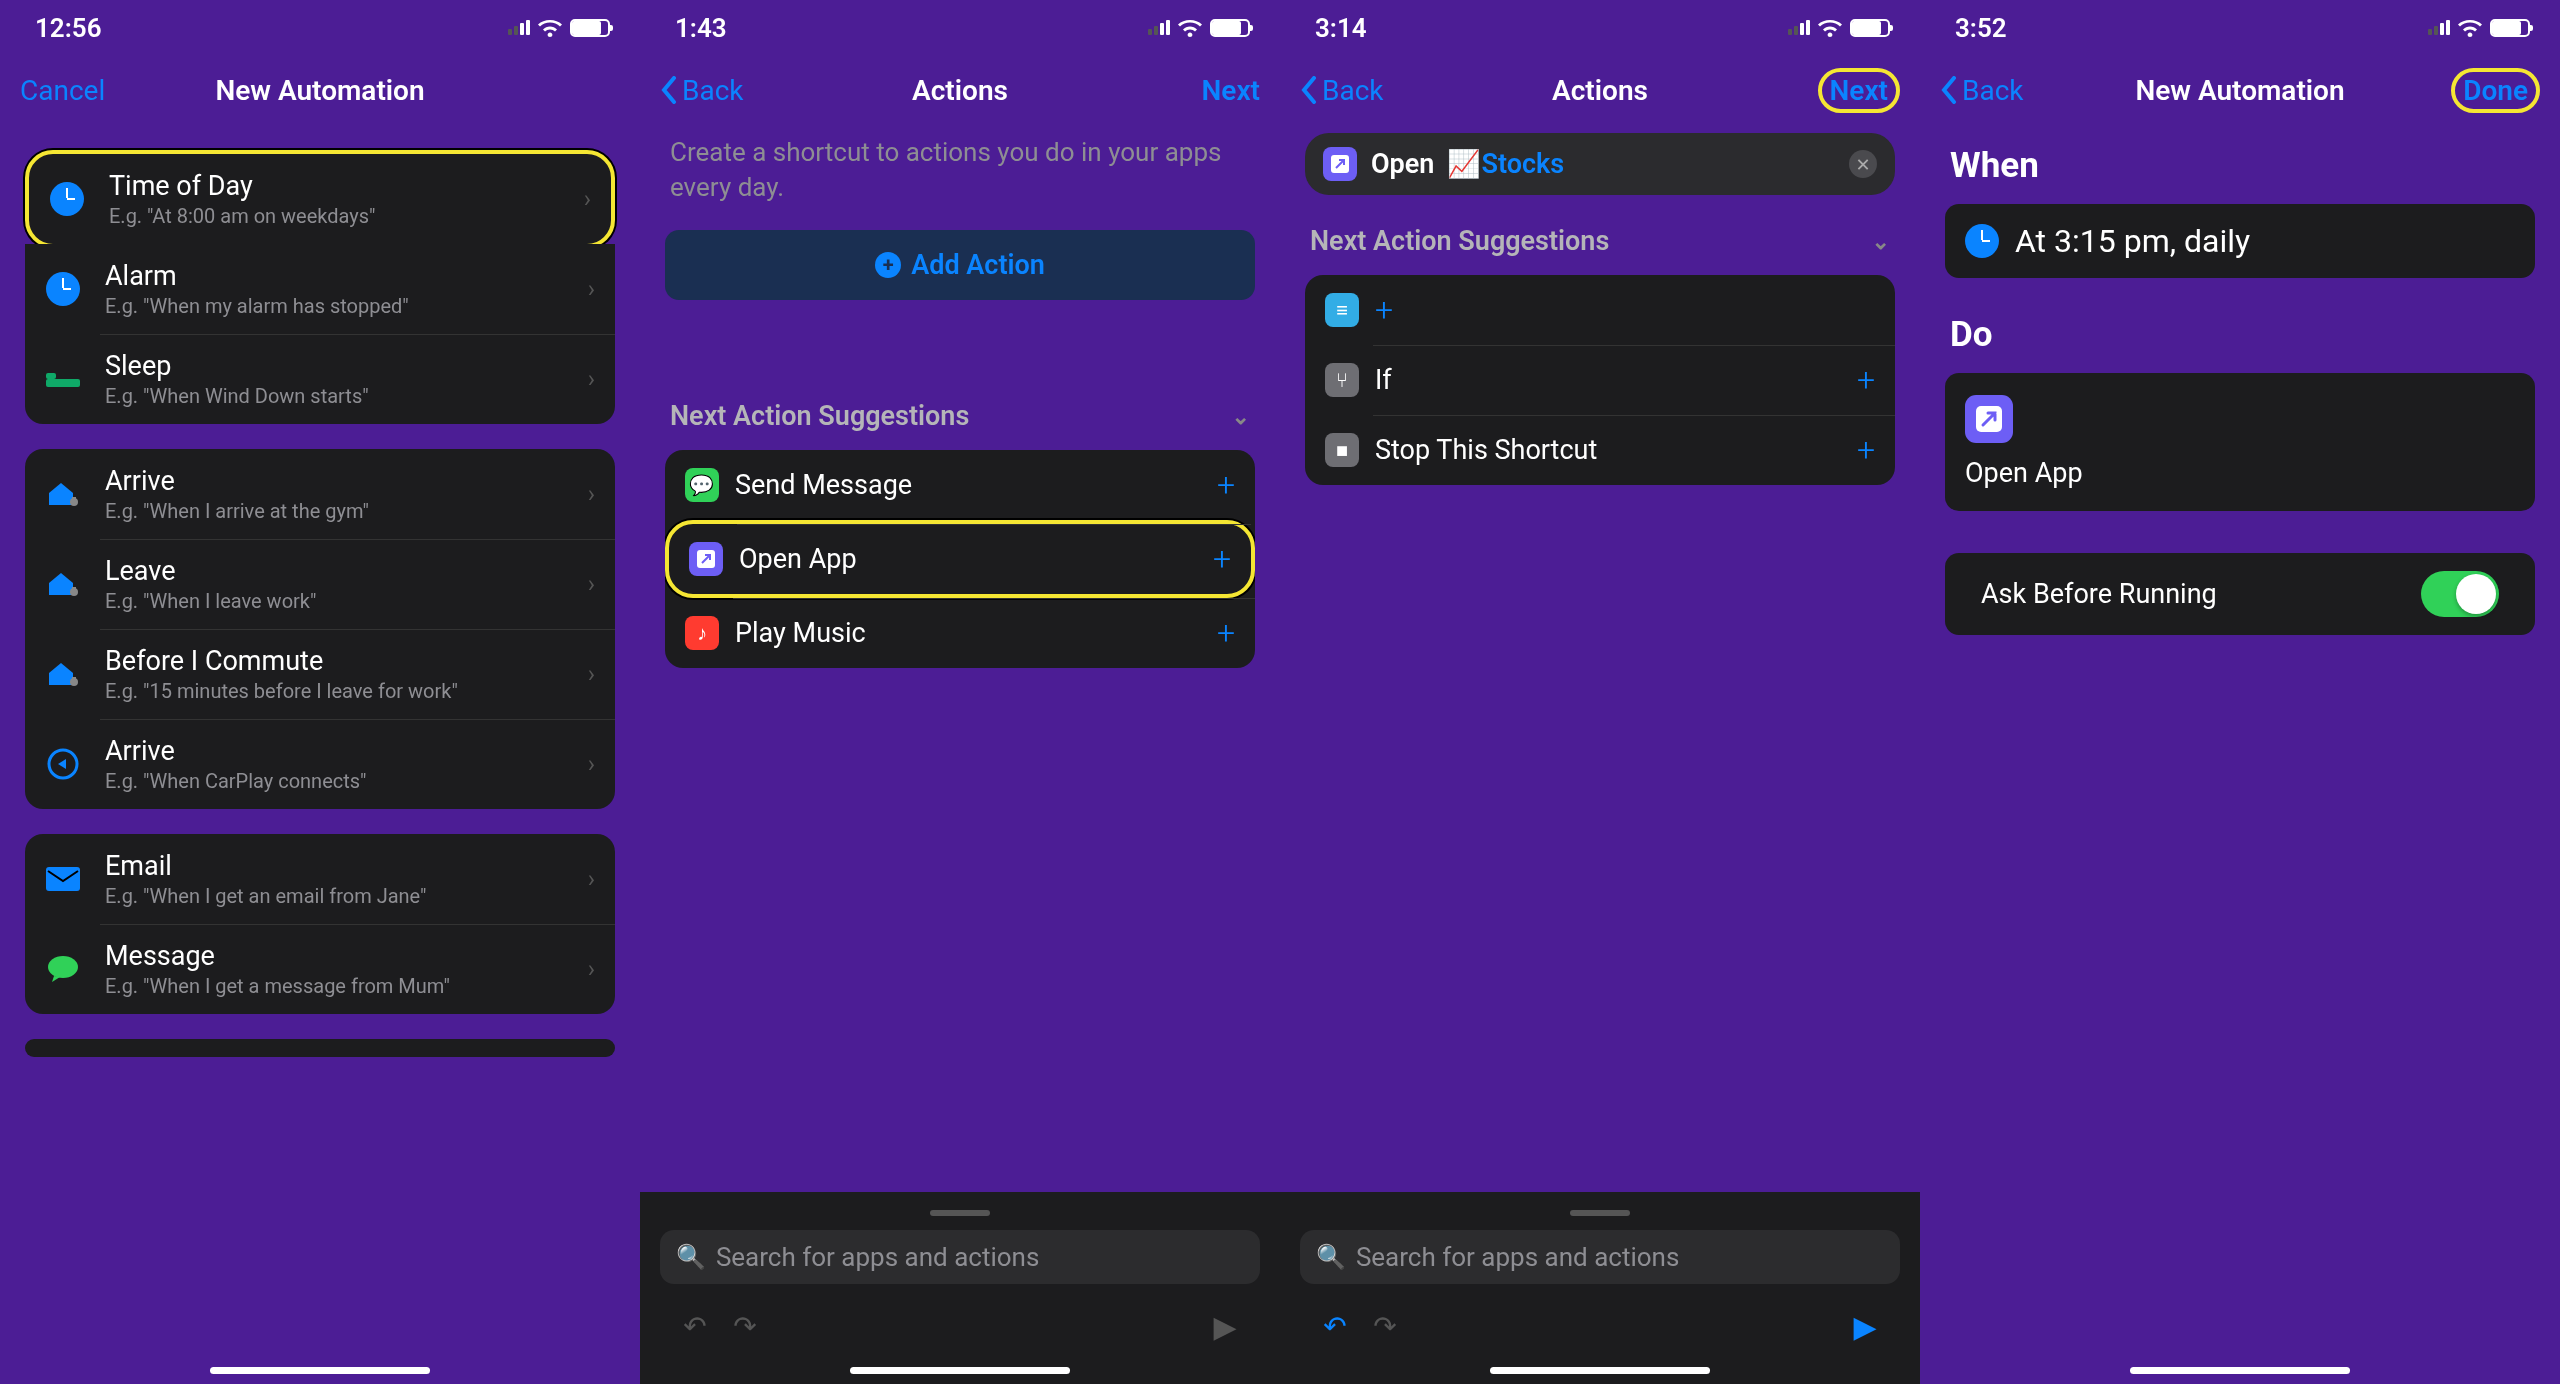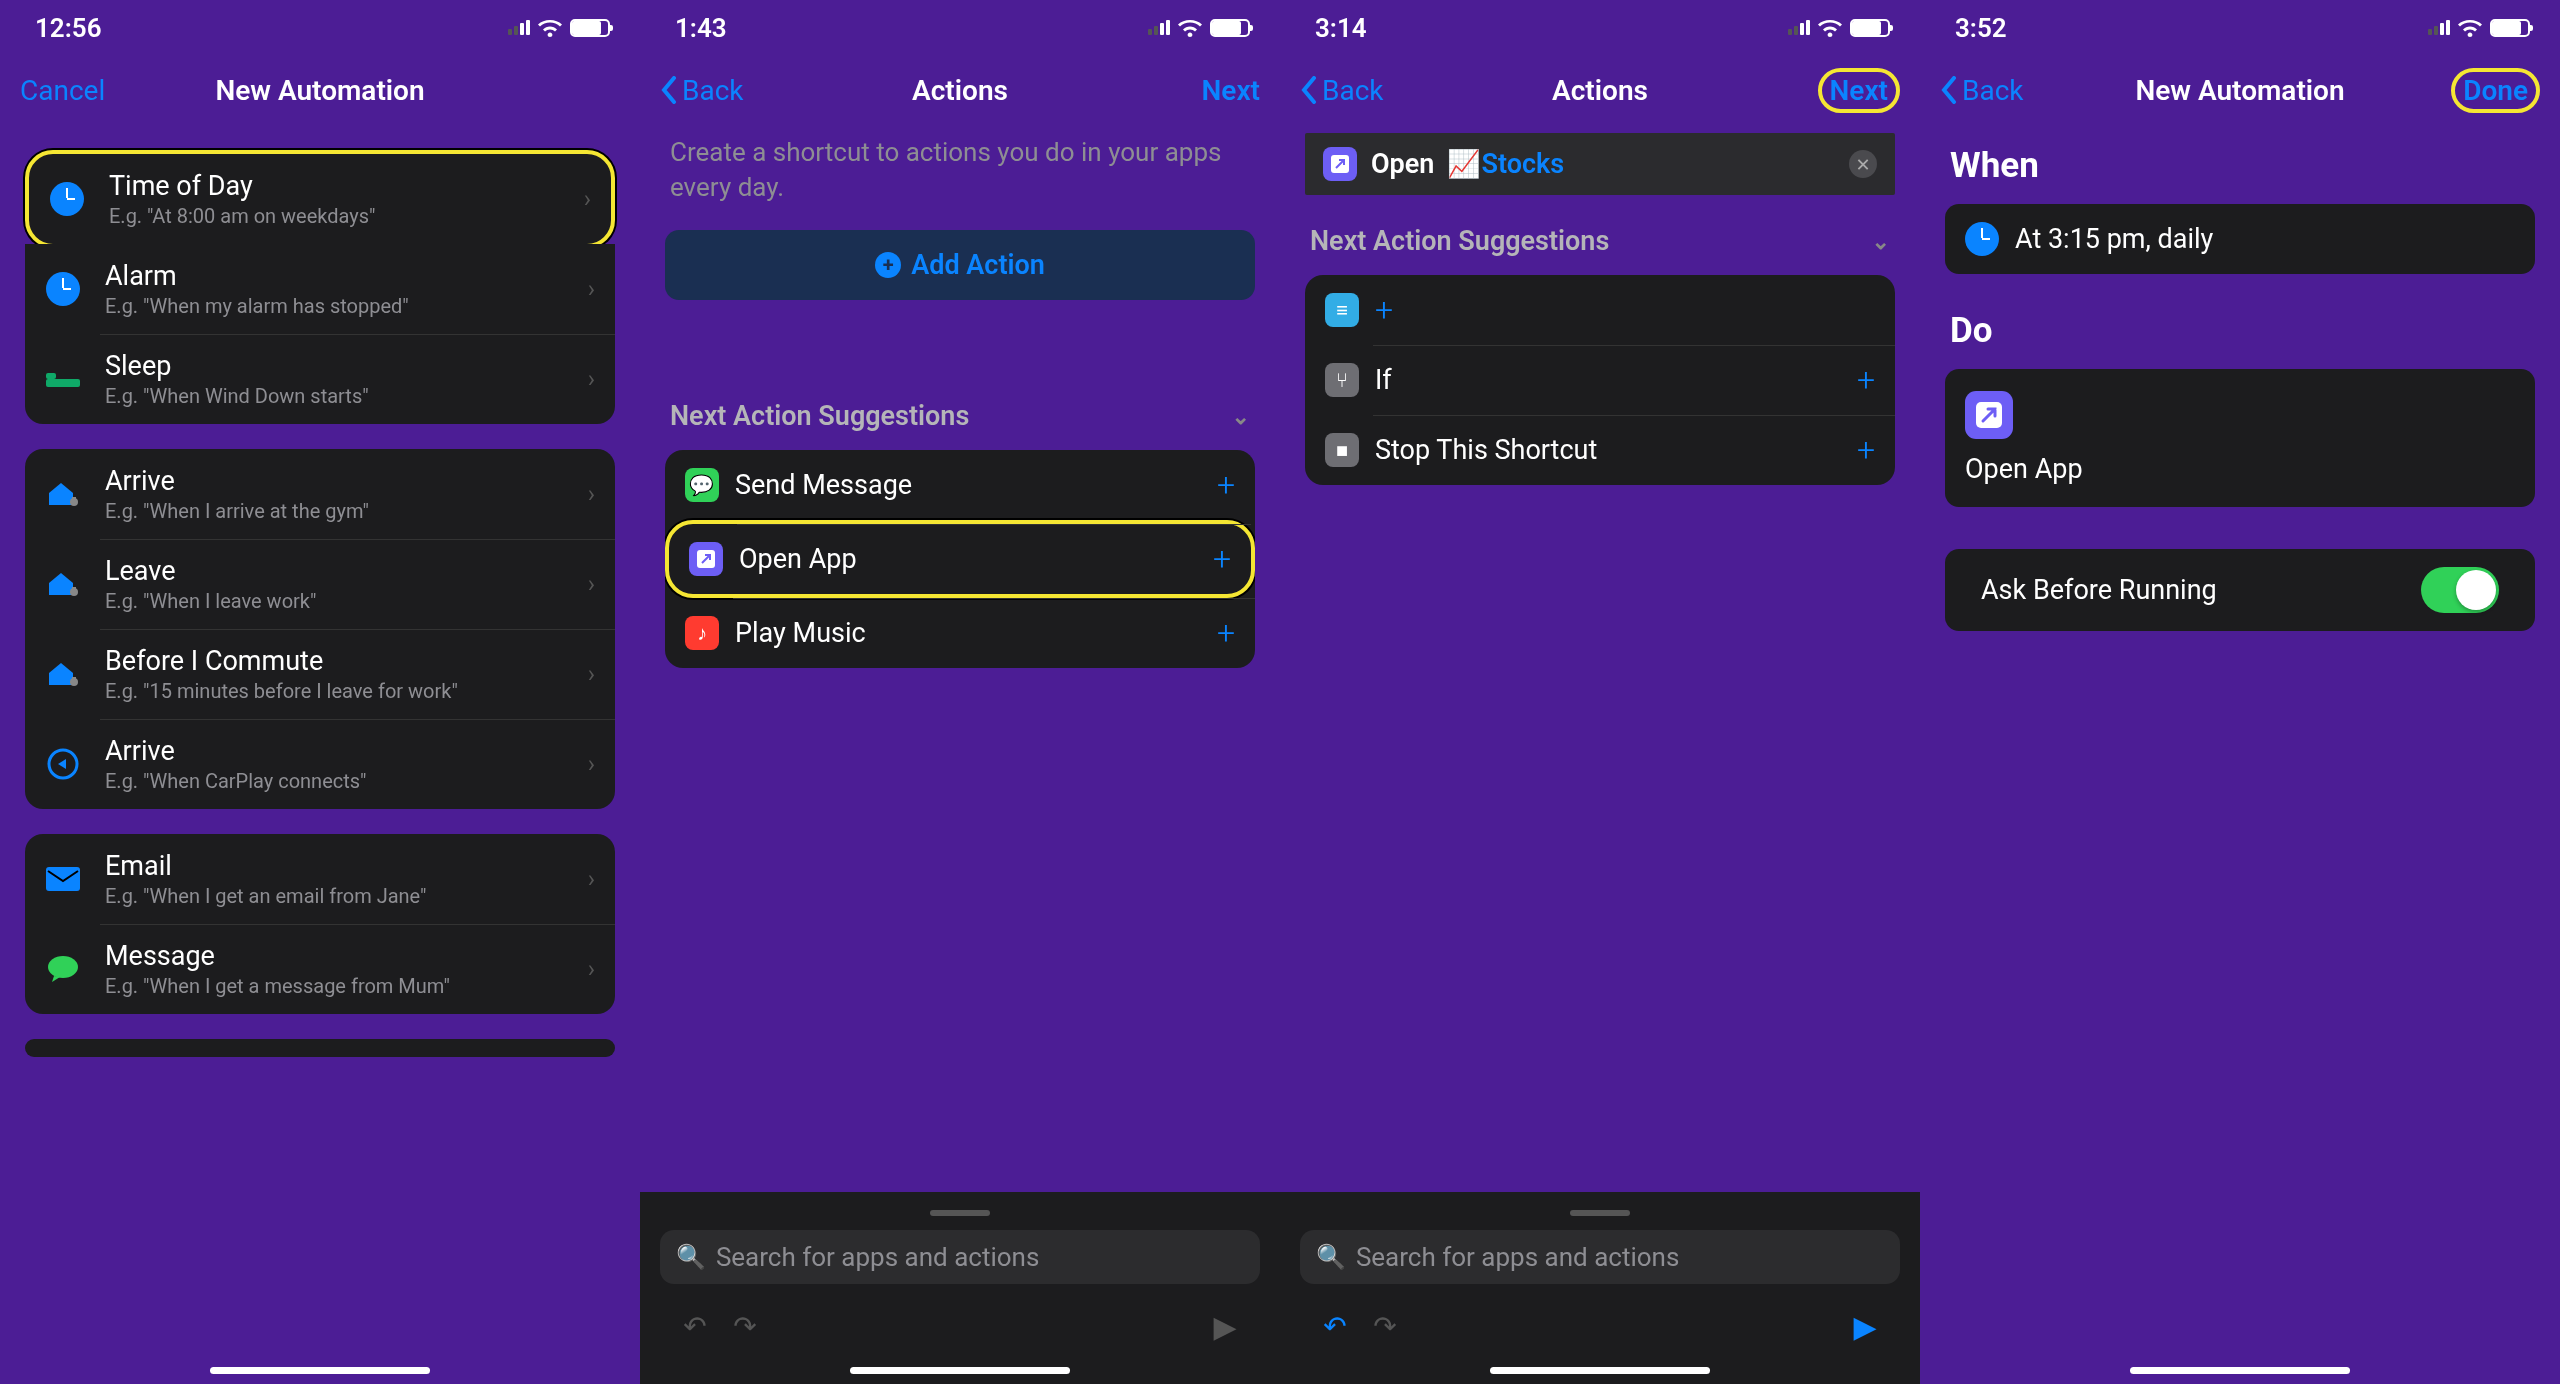--- a/index.html
+++ b/index.html
@@ -190,21 +190,21 @@
 .app-icon.green { background: #30d158; }
 .app-icon.purple { background: #6d5ef5; }
 .app-icon.red { background: #ff3b30; }
 .app-icon.teal { background: #32ade6; }
 .app-icon.gray { background: #6e6e73; }
 .suggestion-title { flex: 1; font-size: 27px; }
 .plus-icon { color: #0a84ff; font-size: 32px; font-weight: 300; }
 
 .action-row {
   background: #2b2b2e;
-  border-radius: 2px;
+  border-radius: 24px;
   padding: 14px 18px;
   display: flex;
   align-items: center;
   gap: 14px;
   margin-top: 8px;
 }
 .action-text { font-size: 27px; font-weight: 600; flex: 1; }
 .action-param { color: #0a84ff; }
 .clear-btn {
   width: 28px; height: 28px;
@@ -701,21 +701,21 @@
     </div>
     <div class="nav-title">New Automation</div>
     <div class="nav-right">
       <span class="nav-link bold highlight-btn">Done</span>
     </div>
   </div>
   <div class="content">
     <div class="section-title">When</div>
     <div class="summary-row">
       <div class="clock-icon"></div>
-      <span style="font-size:27px;">At 3:15 pm, daily</span>
+      <span style="font-size:32px;">At 3:15 pm, daily</span>
     </div>
 
     <div class="section-title" style="margin-top:26px;">Do</div>
     <div class="do-box">
       <div class="do-icon">
           <svg width="26" height="26" viewBox="0 0 26 26">
             <rect width="26" height="26" rx="5" fill="#fff"></rect>
             <path d="M7 19 L19 7 M12 7 L19 7 L19 14" stroke="#6d5ef5" stroke-width="3" fill="none" stroke-linecap="round"></path>
           </svg>
         </div>

